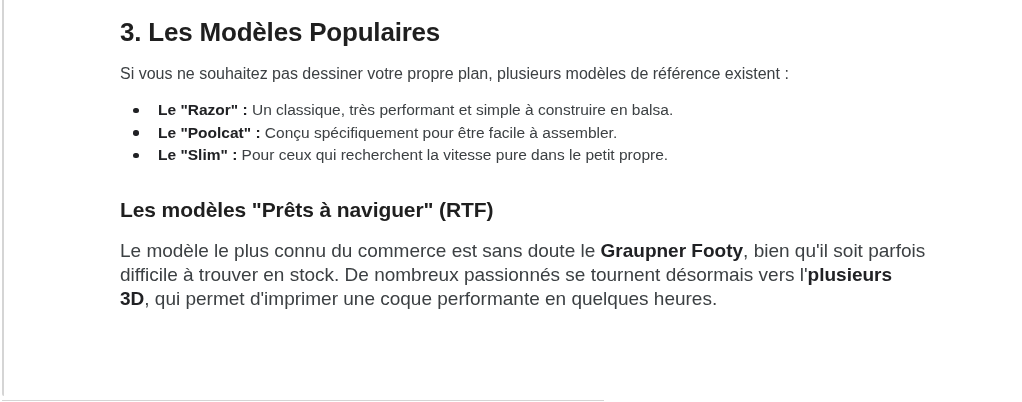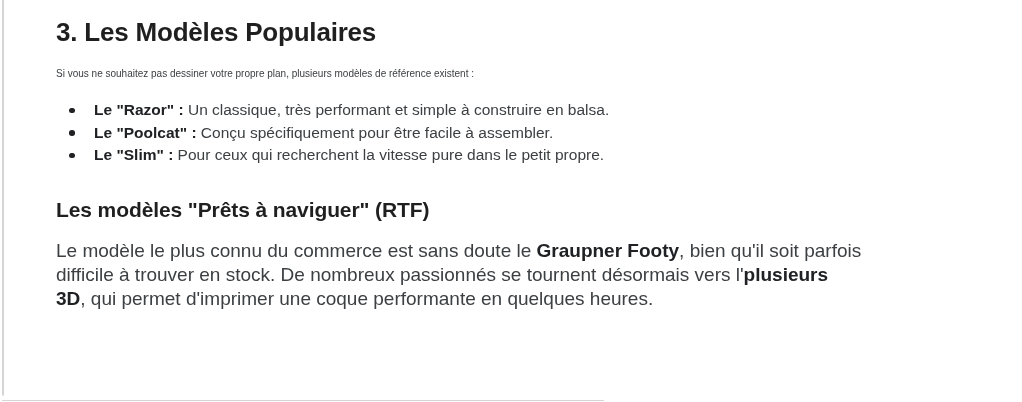--- a/index.html
+++ b/index.html
@@ -23,30 +23,30 @@
   .page-edge-left{
     position:absolute;left:2px;top:0;height:396px;width:2px;
     background:var(--edge-color);border-bottom-left-radius:2px;
   }
   .page-edge-bottom{
     position:absolute;left:2px;top:400px;width:602px;height:1px;
     background:var(--edge-color);
   }
   .content{
     position:absolute;left:0;top:0;width:100%;
-    padding:18px 40px 0 56px;
+    padding:18px 40px 0 120px;
   }
   .section-title{
     margin:0;
     font-size:26px;line-height:28px;font-weight:700;
     color:var(--heading-color);letter-spacing:-0.2px;
   }
   .intro{
     margin:16px 0 0;
-    font-size:10px;line-height:23px;color:var(--body-color);
+    font-size:16px;line-height:23px;color:var(--body-color);
   }
   .subheading{
     margin:25px 0 0;
     font-size:21px;line-height:26px;font-weight:700;
     color:var(--heading-color);letter-spacing:-0.1px;
   }
   .subheading.rtf{margin-top:30px;}
   ul.model-list{
     list-style:none;margin:14px 0 0;padding:0;
   }

